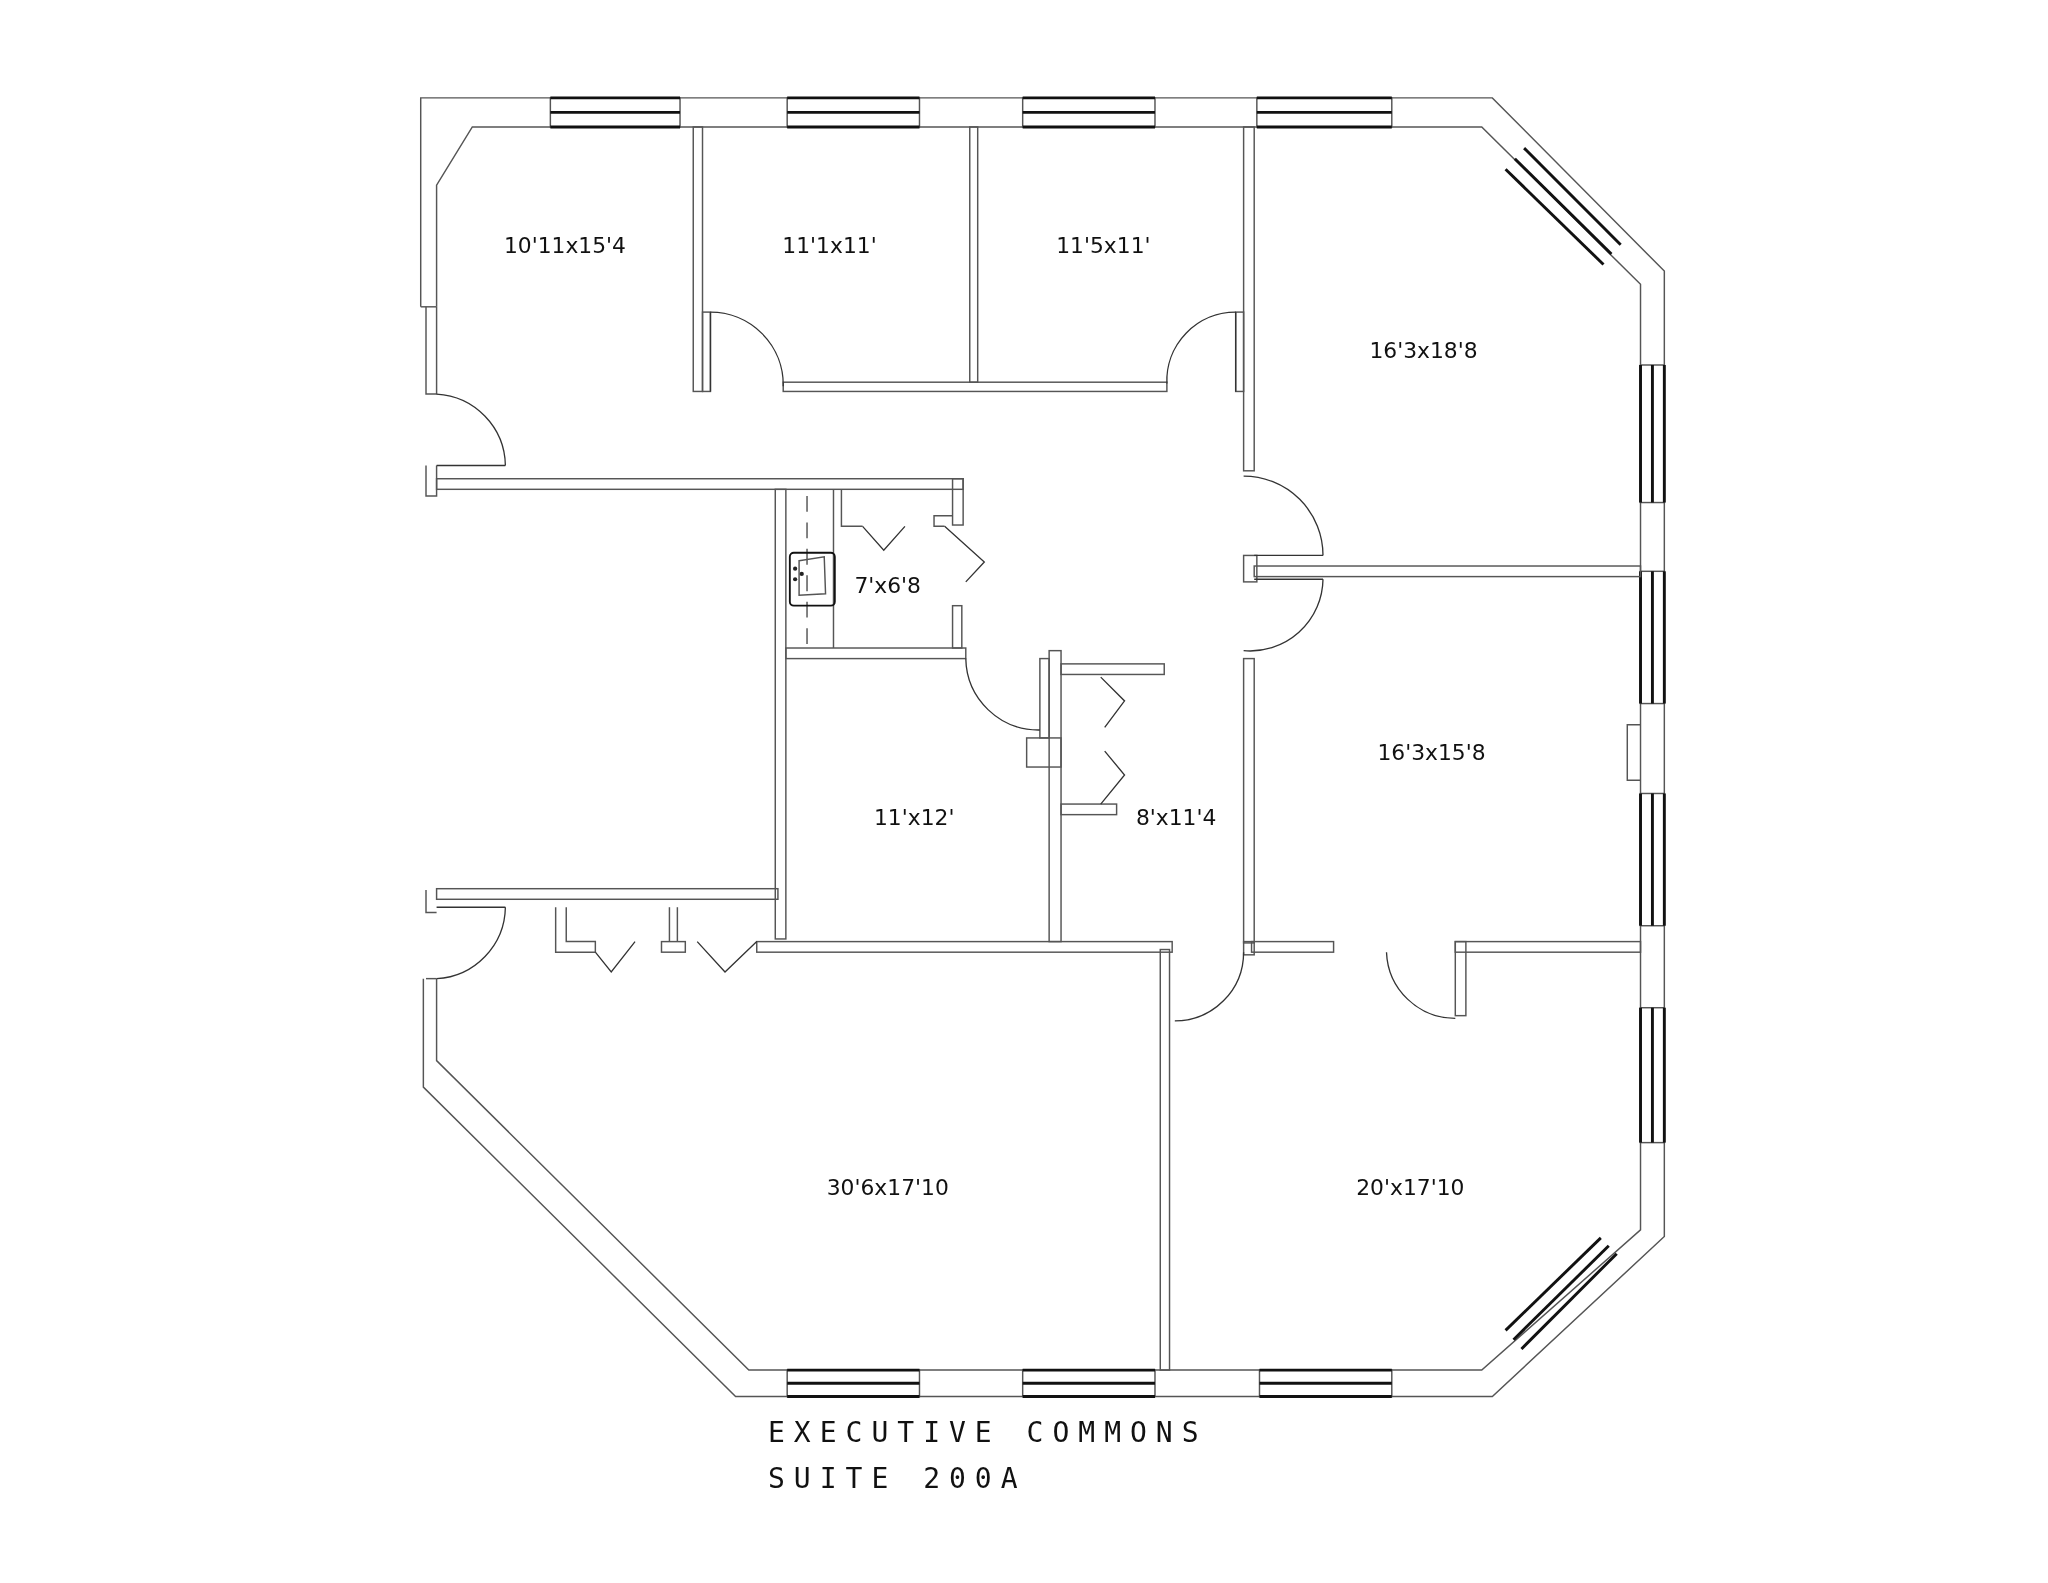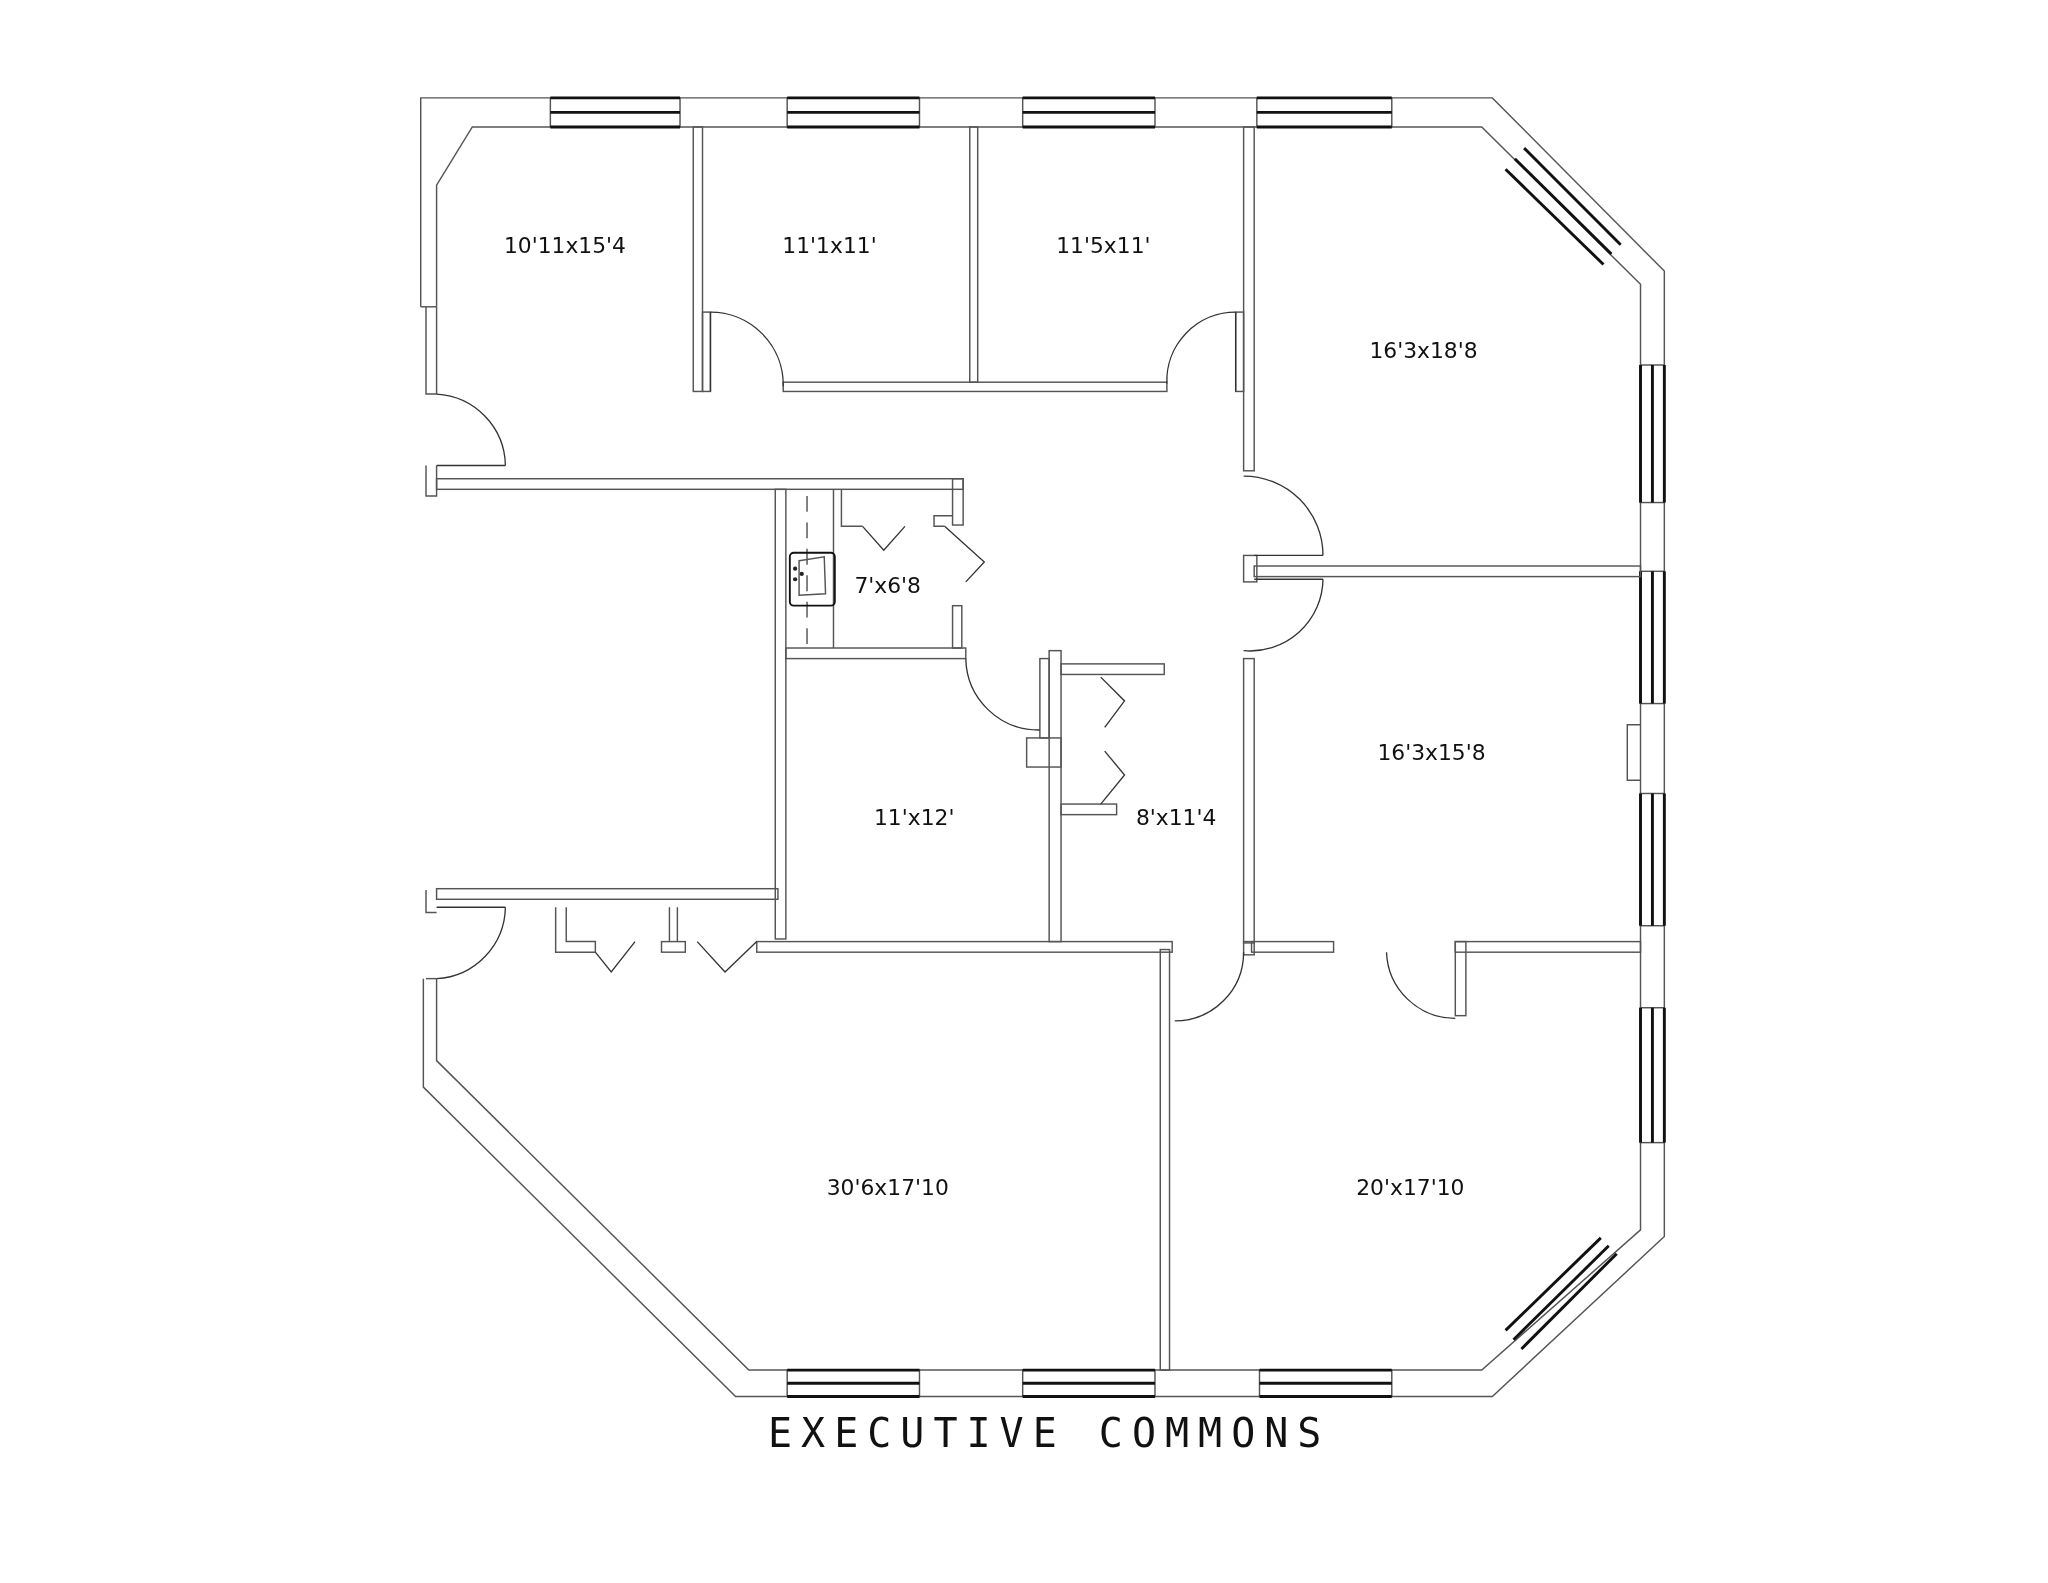--- a/index.html
+++ b/index.html
@@ -2,21 +2,21 @@
 <html><head>
 <meta charset="utf-8">
 <style>
   html,body{margin:0;padding:0;background:#ffffff;}
   body{width:2048px;height:1583px;overflow:hidden;position:relative;font-family:"Liberation Sans",sans-serif;}
   #plan{position:absolute;left:0;top:0;width:2048px;height:1583px;}
   .w{fill:none;stroke:#555;stroke-width:1.1;}
   .wd{fill:none;stroke:#111;stroke-width:2.2;}
   .arc{fill:none;stroke:#333;stroke-width:1;}
   .lbl{font-family:"DejaVu Sans",sans-serif;font-size:16.5px;fill:#111;text-anchor:middle;dominant-baseline:middle;}
-  .title{position:absolute;left:768px;top:1410px;font-family:"DejaVu Sans Mono",monospace;font-size:40px;line-height:46px;letter-spacing:9px;color:#111;font-weight:400;}
+  .title{position:absolute;left:768px;top:1410px;font-family:"DejaVu Sans Mono",monospace;font-size:28px;line-height:46px;letter-spacing:9px;color:#111;font-weight:400;}
   .title div{white-space:pre;}
 </style>
 </head>
 <body>
 
 <svg id="plan" viewBox="0 0 1548 1197" preserveAspectRatio="none" xmlns="http://www.w3.org/2000/svg">
 
   <g>
 
     <polyline class="w" points="318,232 318,74 1128,74 1258,205 1258,935 1128,1056 556,1056 320,822 320,740"></polyline>
@@ -228,13 +228,14 @@
     <text class="lbl" x="691" y="619">11'x12'</text>
     <text class="lbl" x="889" y="619">8'x11'4</text>
     <text class="lbl" x="1082" y="570">16'3x15'8</text>
     <text class="lbl" x="671" y="899">30'6x17'10</text>
     <text class="lbl" x="1066" y="899">20'x17'10</text>
   </g>
 </svg>
 
 <div class="title">
   <div>EXECUTIVE COMMONS</div>
+  <div>SUITE 200A</div>
 </div>
 
 </body></html>

